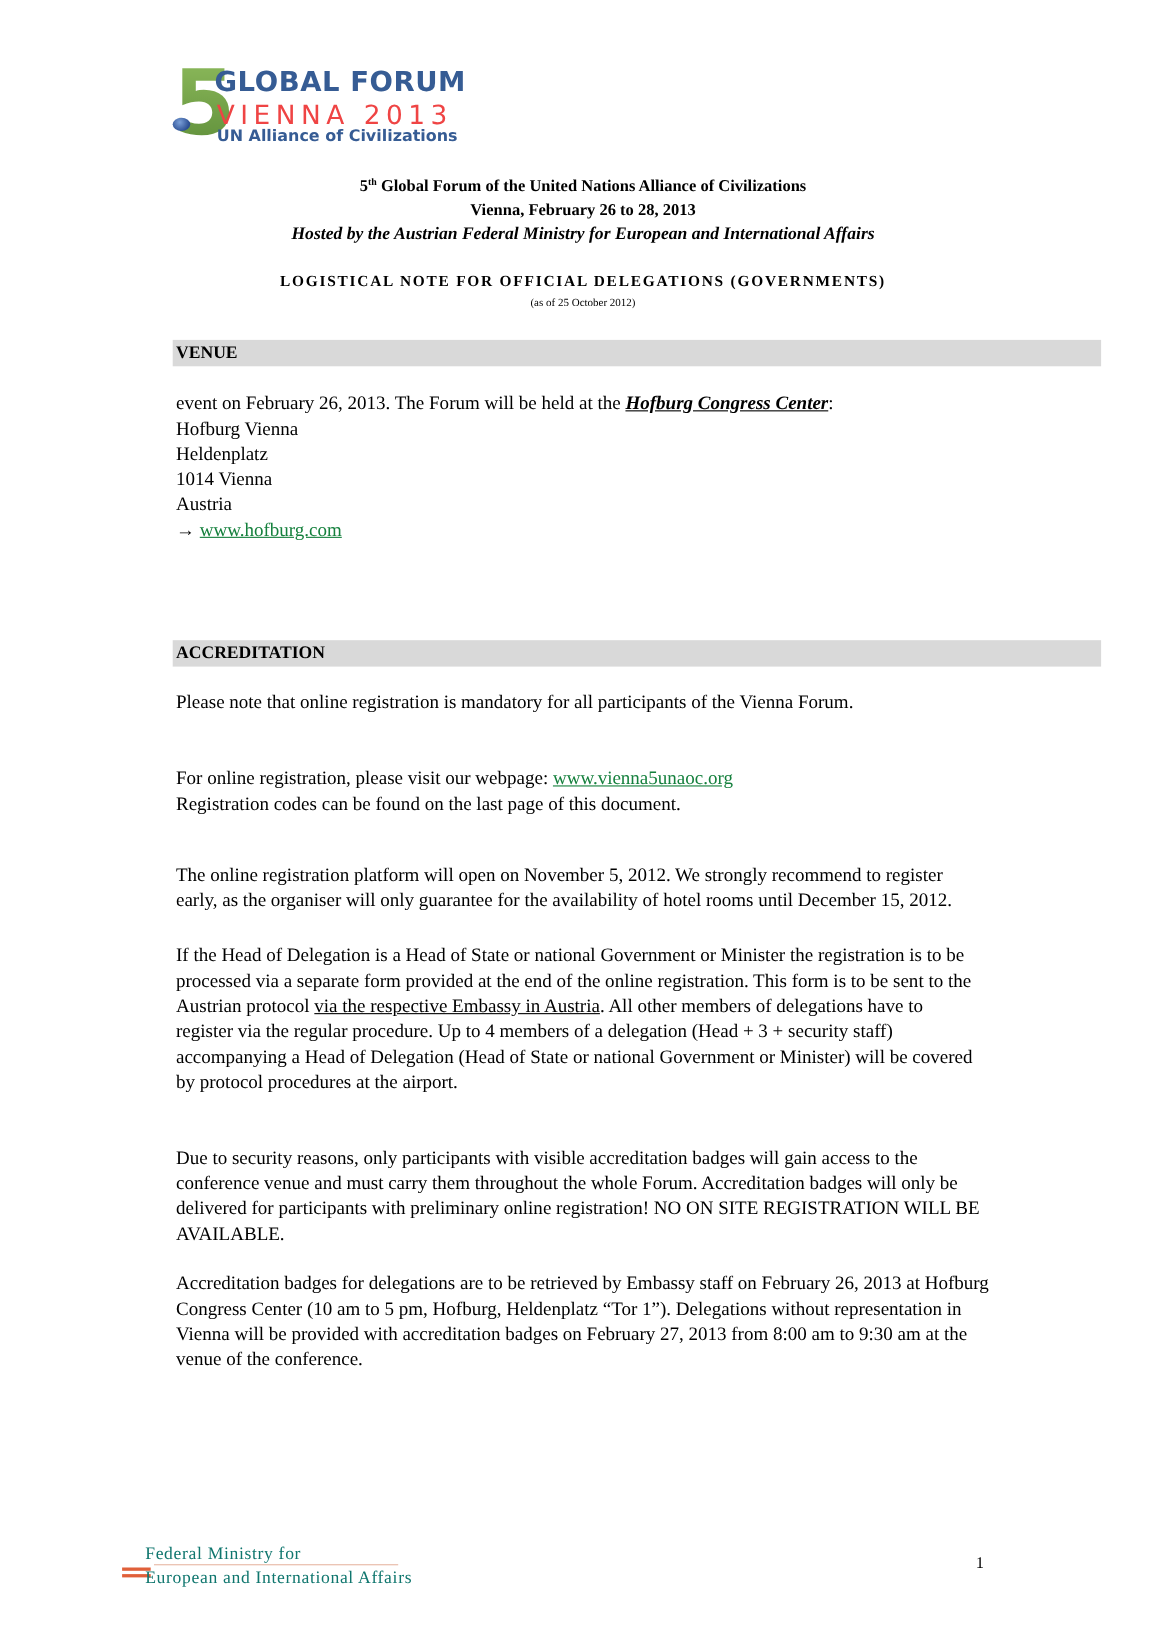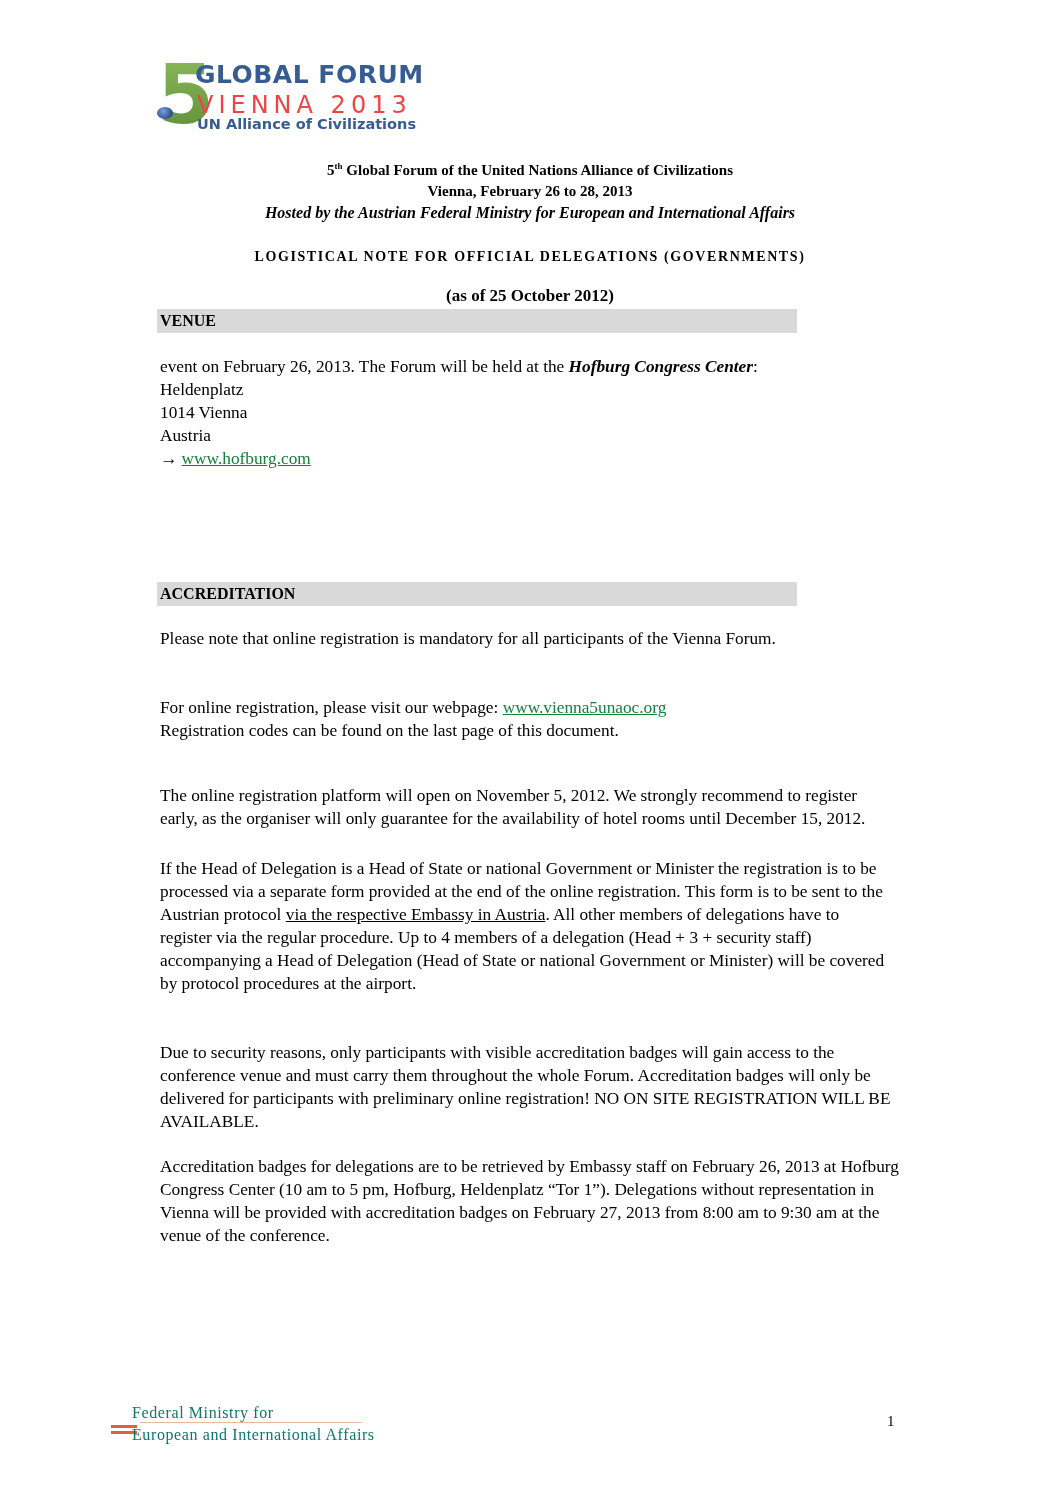--- a/index.html
+++ b/index.html
@@ -19,33 +19,33 @@
              font-size: 24px; letter-spacing: 5px; color: #ef4444; line-height: 26px; }
   .logo-l3 { position: absolute; left: 40px; top: 56px; font-family: "DejaVu Sans", sans-serif;
              font-weight: bold; font-size: 14.5px; color: #365c94; line-height: 16px; }
 
   
   .header { position: absolute; left: 160px; width: 740px; text-align: center; }
   .h-line1 { top: 162px; font-weight: bold; font-size: 15px; }
   .h-line2 { top: 183px; font-weight: bold; font-size: 15px; }
   .h-line3 { top: 204px; font-weight: bold; font-style: italic; font-size: 16px; }
   .h-note  { top: 249px; font-weight: bold; font-size: 14px; letter-spacing: 1.6px; }
-  .h-date  { top: 286px; font-weight: bold; font-size: 17px; }
+  .h-date  { top: 270px; font-weight: normal; font-size: 10px; }
   sup { font-size: 0.6em; line-height: 0; vertical-align: super; }
 
   
-  .section-bar { position: absolute; left: 157px; width: 640px; height: 24px;
+  .section-bar { position: absolute; left: 157px; width: 844px; height: 24px;
                  background: #d9d9d9; }
   .section-bar span { position: absolute; left: 3px; top: 3px; font-weight: bold; font-size: 16px; }
 
   
   .para { position: absolute; left: 160px; width: 740px; font-size: 17.3px; line-height: 23px; }
   .link { color: #15803d; text-decoration: underline; }
   .ul { text-decoration: underline; }
-  .it { font-style: italic; font-weight: bold; }
+  .it { font-style: italic; font-weight: bold; text-decoration: underline; }
 
   
   .footer-flag { position: absolute; left: 111px; width: 26px; height: 3px; background: #e0603a; }
   .footer-rule { position: absolute; left: 140px; top: 1422px; width: 222px; height: 1px; background: #e7b7a3; }
   .footer-text { position: absolute; left: 132px; font-family: "Liberation Serif", serif;
                  font-size: 16px; color: #0f766e; letter-spacing: 0.6px; }
   .page-num { position: absolute; left: 887px; top: 1413px; font-size: 15px; }
 </style>
 </head>
 <body>
@@ -63,20 +63,21 @@
 <div class="header h-line3">Hosted by the Austrian Federal Ministry for European and International Affairs</div>
 <div class="header h-note">LOGISTICAL NOTE FOR OFFICIAL DELEGATIONS (GOVERNMENTS)</div>
 <div class="header h-date">(as of 25 October 2012)</div>
 
 <div class="section-bar" style="top:309px;">
   <span>VENUE</span>
 </div>
 
 <div class="para" style="top:355px;">
   <div><span>event on February 26, 2013. The Forum will be held at the </span><span class="it">Hofburg Congress Center</span><span>:</span></div>
+  <div>Hofburg Vienna</div>
   <div>Heldenplatz</div>
   <div>1014 Vienna</div>
   <div>Austria</div>
   <div><span>→</span> <a class="link">www.hofburg.com</a></div>
 </div>
 
 <div class="section-bar" style="top:582px;">
   <span>ACCREDITATION</span>
 </div>
 

